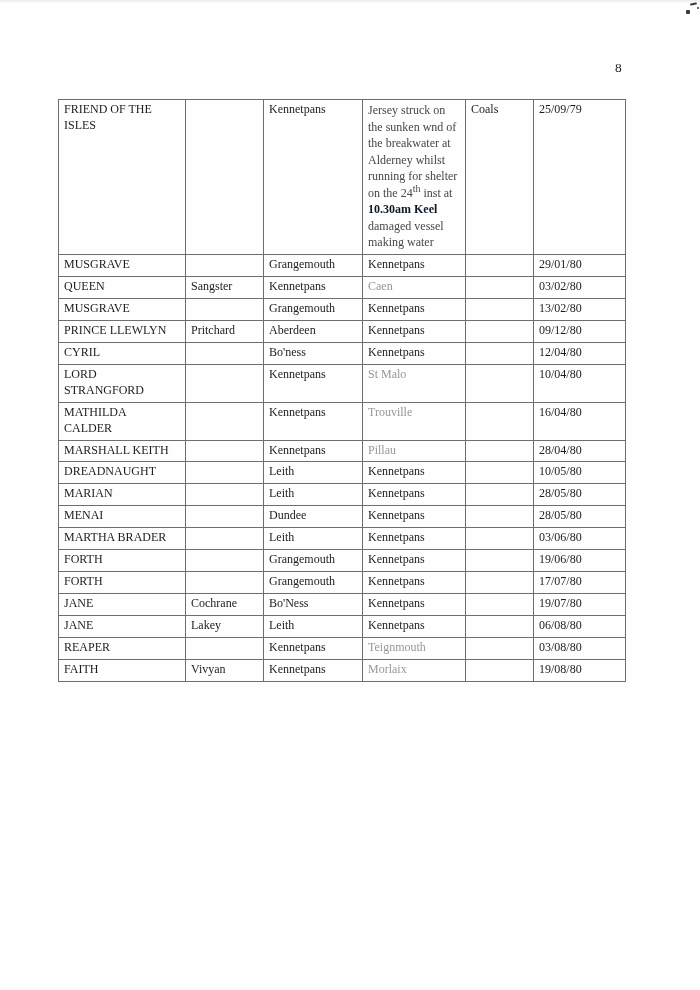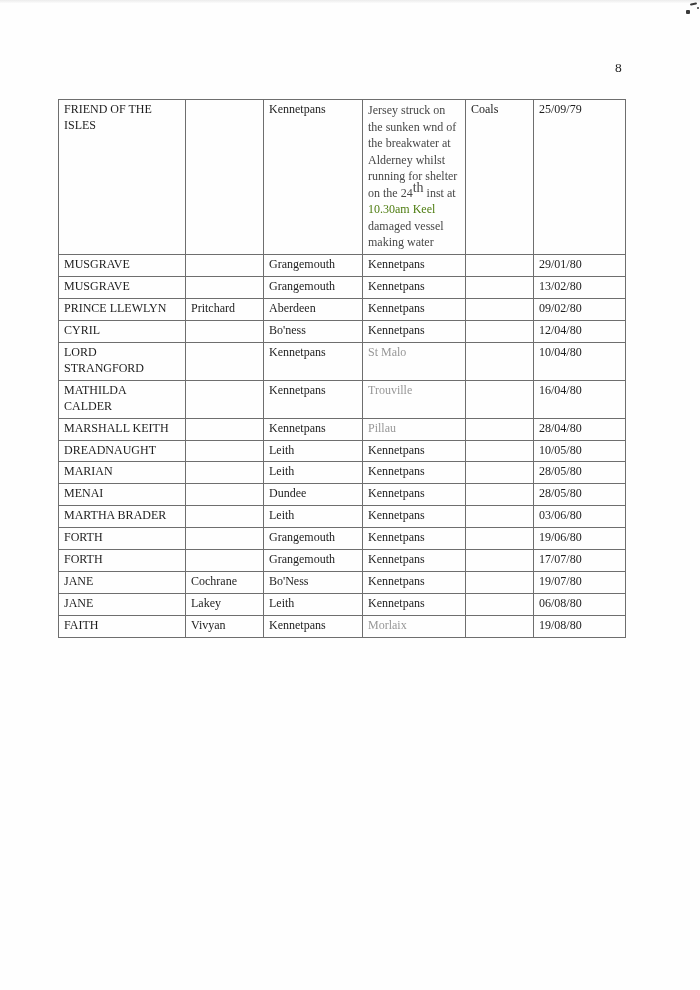--- a/index.html
+++ b/index.html
@@ -42,22 +42,22 @@
     vertical-align: top;
     padding: 2px 3px 3px 5px;
     white-space: pre-line;
     overflow: hidden;
   }
   .register td.faded { color: #979797; }
   .register td.note {
     color: #474747;
     line-height: 1.38;
   }
-  .register td.note .faded-seg { color: #4d7c0f; }
-  .register sup { font-size: 14px; line-height: 0; vertical-align: super; }
+  .register td.note .faded-seg { color: #0f172a; font-weight: bold; }
+  .register sup { font-size: 10px; line-height: 0; vertical-align: super; }
 </style>
 </head>
 <body>
 
 <div class="page">
   <div class="top-edge"></div>
   <div class="speck speck-a"></div>
   <div class="speck speck-b"></div>
   <div class="speck speck-c"></div>
 
@@ -86,34 +86,42 @@
         </tr>
         <tr>
           <td>MUSGRAVE</td>
           <td></td>
           <td>Grangemouth</td>
           <td>Kennetpans</td>
           <td></td>
           <td>29/01/80</td>
         </tr>
         <tr>
+          <td>QUEEN</td>
+          <td>Sangster</td>
+          <td>Kennetpans</td>
+          <td class="faded">Caen</td>
+          <td></td>
+          <td>03/02/80</td>
+        </tr>
+        <tr>
           <td>MUSGRAVE</td>
           <td></td>
           <td>Grangemouth</td>
           <td>Kennetpans</td>
           <td></td>
           <td>13/02/80</td>
         </tr>
         <tr>
           <td>PRINCE LLEWLYN</td>
           <td>Pritchard</td>
           <td>Aberdeen</td>
           <td>Kennetpans</td>
           <td></td>
-          <td>09/02/80</td>
+          <td>09/12/80</td>
         </tr>
         <tr>
           <td>CYRIL</td>
           <td></td>
           <td>Bo'ness</td>
           <td>Kennetpans</td>
           <td></td>
           <td>12/04/80</td>
         </tr>
         <tr>
@@ -200,20 +208,28 @@
         </tr>
         <tr>
           <td>JANE</td>
           <td>Lakey</td>
           <td>Leith</td>
           <td>Kennetpans</td>
           <td></td>
           <td>06/08/80</td>
         </tr>
         <tr>
+          <td>REAPER</td>
+          <td></td>
+          <td>Kennetpans</td>
+          <td class="faded">Teignmouth</td>
+          <td></td>
+          <td>03/08/80</td>
+        </tr>
+        <tr>
           <td>FAITH</td>
           <td>Vivyan</td>
           <td>Kennetpans</td>
           <td class="faded">Morlaix</td>
           <td></td>
           <td>19/08/80</td>
         </tr>
       </tbody>
   </table>
 </div>

